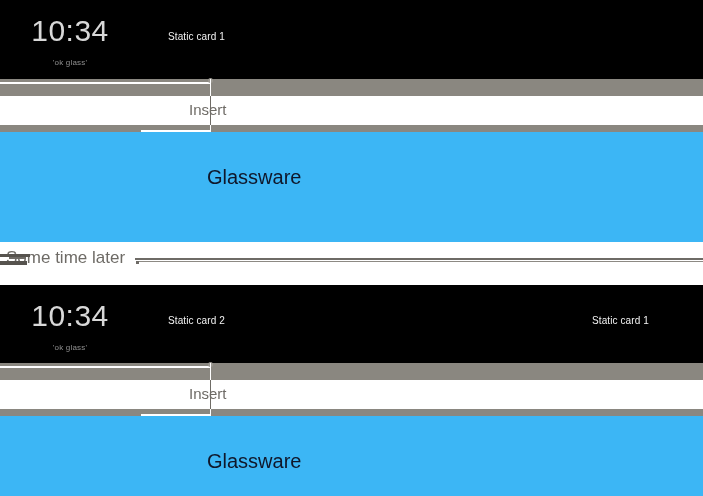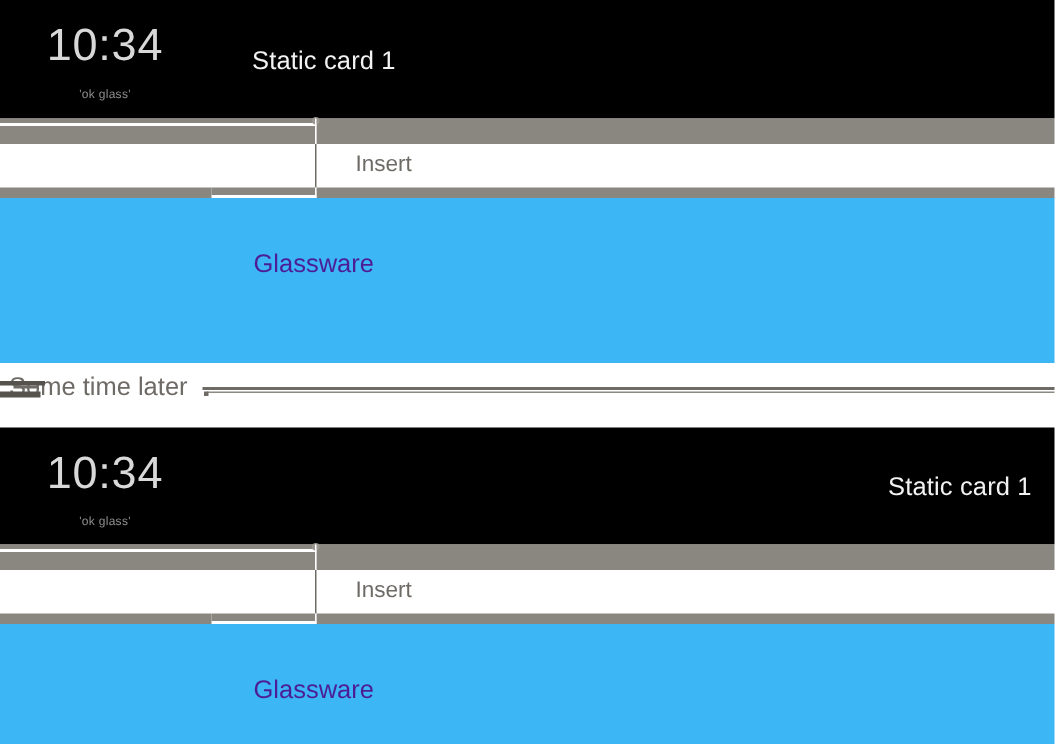--- a/index.html
+++ b/index.html
@@ -28,21 +28,21 @@
     position: absolute;
     left: 0;
     width: 703px;
     background: #000000;
     overflow: hidden;
   }
 
   .card-label {
     position: absolute;
     color: #f2f2f2;
-    font-size: 17px;
+    font-size: 10px;
     font-weight: 400;
     white-space: nowrap;
     letter-spacing: 0.1px;
   }
 
   
   .clock-card {
     position: absolute;
     left: 0;
     top: 0;
@@ -112,37 +112,37 @@
     left: 0;
     width: 703px;
     background: #ffffff;
   }
   .insert-label {
     position: absolute;
     color: #6e6b66;
     font-size: 15px;
     font-weight: 400;
     white-space: nowrap;
-    margin-left: 48px;
   }
 
   
   .glassware-strip {
     position: absolute;
     left: 0;
     width: 703px;
     background: #3cb6f5;
     overflow: hidden;
   }
   .glassware-label {
     position: absolute;
-    color: #4c1d95;
-    font-size: 17px;
-    font-weight: 400;
-    white-space: nowrap;
+    color: #0f172a;
+    font-size: 20px;
+    font-weight: 400;
+    white-space: nowrap;
+    margin-left: 38px;
   }
 
   
   .later-band {
     position: absolute;
     left: 0;
     width: 703px;
     background: #ffffff;
   }
   .later-label {
@@ -232,20 +232,21 @@
     <div class="later-dot" style="left:136px; top:19px;"></div>
   </div>
 
   <div class="card-strip" style="top:285px; height:78px;">
 
     <div class="clock-card">
       <div class="clock-time">10:34</div>
       <div class="clock-hint">'ok glass'</div>
     </div>
 
+    <div class="card-label" style="left:168px; top:30px;">Static card 2</div>
 
     <div class="card-label" style="left:592px; top:30px;">Static card 1</div>
   </div>
 
   <div class="bar-thin" style="left:0px; top:363px; width:211px; height:3px;"></div>
   <div class="bar-thin" style="left:211px; top:363px; width:492px; height:3px;"></div>
 
   <div class="bar-white-gap" style="left:0px; top:366px; width:211px; height:2px;"></div>
 
   <div class="bar" style="left:0px; top:368px; width:211px; height:12px;"></div>

